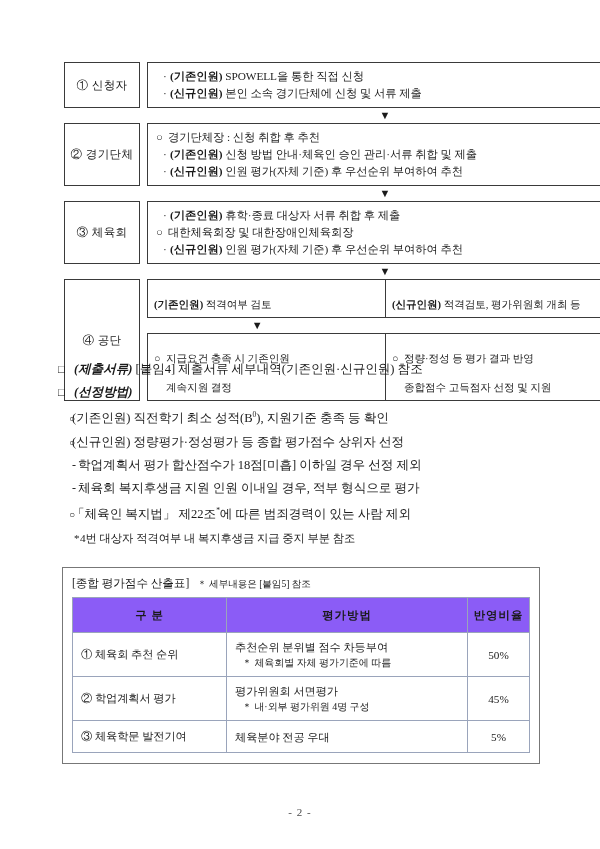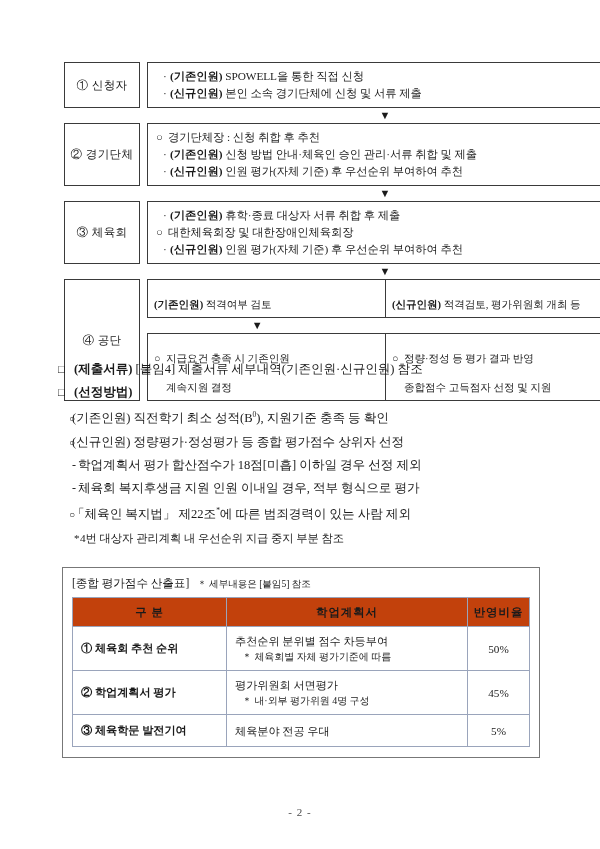--- a/index.html
+++ b/index.html
@@ -175,21 +175,21 @@
   .p .star {
     display: inline-block;
     width: 22px;
     padding-left: 16px;
     box-sizing: border-box;
     font-size: 11px;
   }
   .p.small {
     font-size: 11.3px;
   }
-  .p b { font-weight: bold; }
+  .p b { font-weight: bold; font-style: italic; }
   .p sup { font-size: 7.5px; vertical-align: super; }
 
   
   .table-wrap {
     position: absolute;
     left: 62px;
     top: 567px;
     width: 478px;
     border: 1px solid #777;
     box-sizing: border-box;
@@ -211,35 +211,35 @@
   table.score {
     border-collapse: collapse;
     width: 100%;
     table-layout: fixed;
   }
   table.score th, table.score td {
     border: 1px solid #9aa4bb;
     box-sizing: border-box;
   }
   table.score th {
-    background: #c2410c;
+    background: #8b5cf6;
     font-size: 11.4px;
     font-weight: bold;
-    height: 29px;
+    height: 35px;
     letter-spacing: 1px;
     text-align: center;
     color: #1a1a1a;
   }
   table.score td {
     font-size: 11.2px;
     padding: 5px 8px;
     vertical-align: middle;
     color: #1a1a1a;
   }
-  td.c-item { width: 154px; white-space: nowrap; letter-spacing: -0.05px; font-weight: bold; }
+  td.c-item { width: 154px; white-space: nowrap; letter-spacing: -0.05px; }
   td.c-method { letter-spacing: -0.05px; }
   td.c-ratio { width: 62px; text-align: center; font-size: 11px; }
   .m-main { line-height: 16px; white-space: nowrap; }
   .m-sub {
     font-size: 10px;
     line-height: 15px;
     padding-left: 7px;
     white-space: nowrap;
   }
   tr.r-tall td { height: 44px; }
@@ -363,40 +363,40 @@
 
     <div class="p">
       <span class="dash">-</span><span>체육회 복지후생금 지원 인원 이내일 경우, 적부 형식으로 평가</span>
     </div>
 
     <div class="p">
       <span class="ring">○</span><span>「체육인 복지법」 제22조</span><sup>*</sup><span>에 따른 범죄경력이 있는 사람 제외</span>
     </div>
 
     <div class="p small">
-      <span class="star">*</span><span>4번 대상자 관리계획 내 우선순위 지급 중지 부분 참조</span>
+      <span class="star">*</span><span>4번 대상자 적격여부 내 복지후생금 지급 중지 부분 참조</span>
     </div>
 
   </div>
 
   <div class="table-wrap">
     <div class="tbl-caption">
       <span>[종합 평가점수 산출표]</span><span class="note">＊ 세부내용은 [붙임5] 참조</span>
     </div>
 
     <table class="score">
       <colgroup>
         <col style="width:154px">
         <col>
         <col style="width:62px">
       </colgroup>
       <thead>
         <tr>
           <th>구   분</th>
-          <th>학업계획서</th>
+          <th>평가방법</th>
           <th>반영비율</th>
         </tr>
       </thead>
       <tbody>
         <tr class="r-tall">
           <td class="c-item">① 체육회 추천 순위</td>
           <td class="c-method">
             <div class="m-main">추천순위 분위별 점수 차등부여</div>
             <div class="m-sub">＊ 체육회별 자체 평가기준에 따름</div>
           </td>

